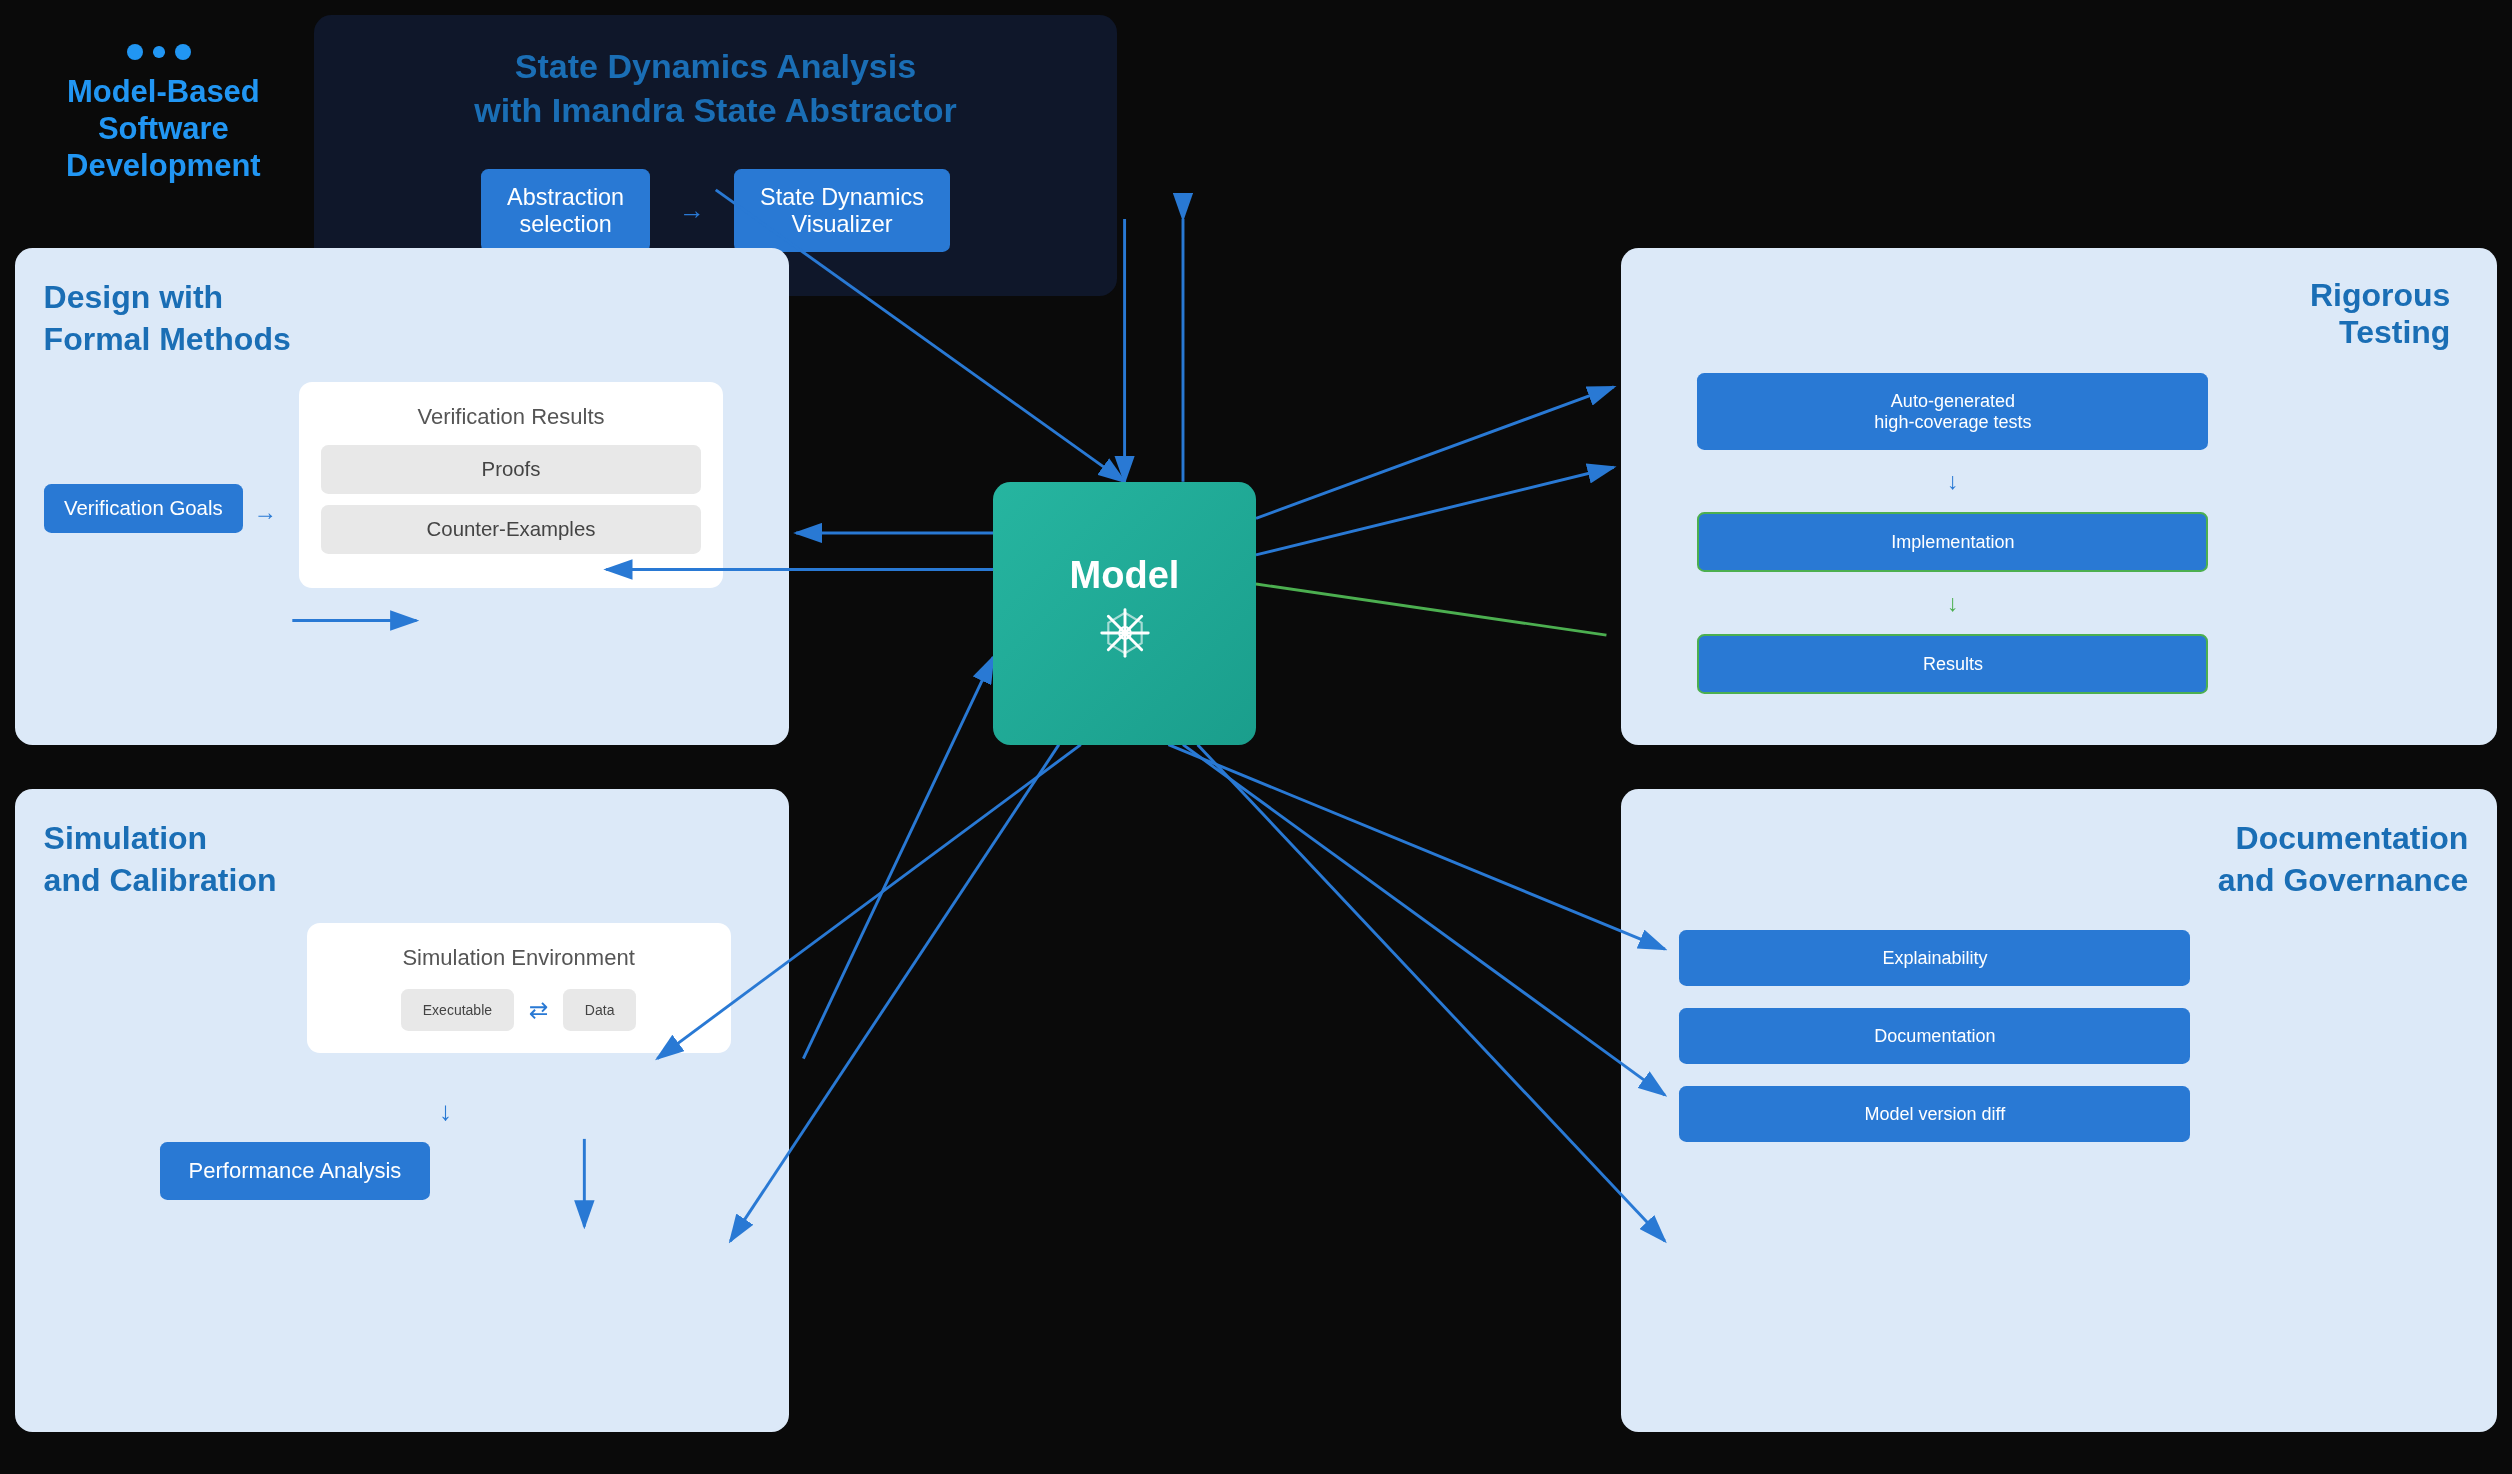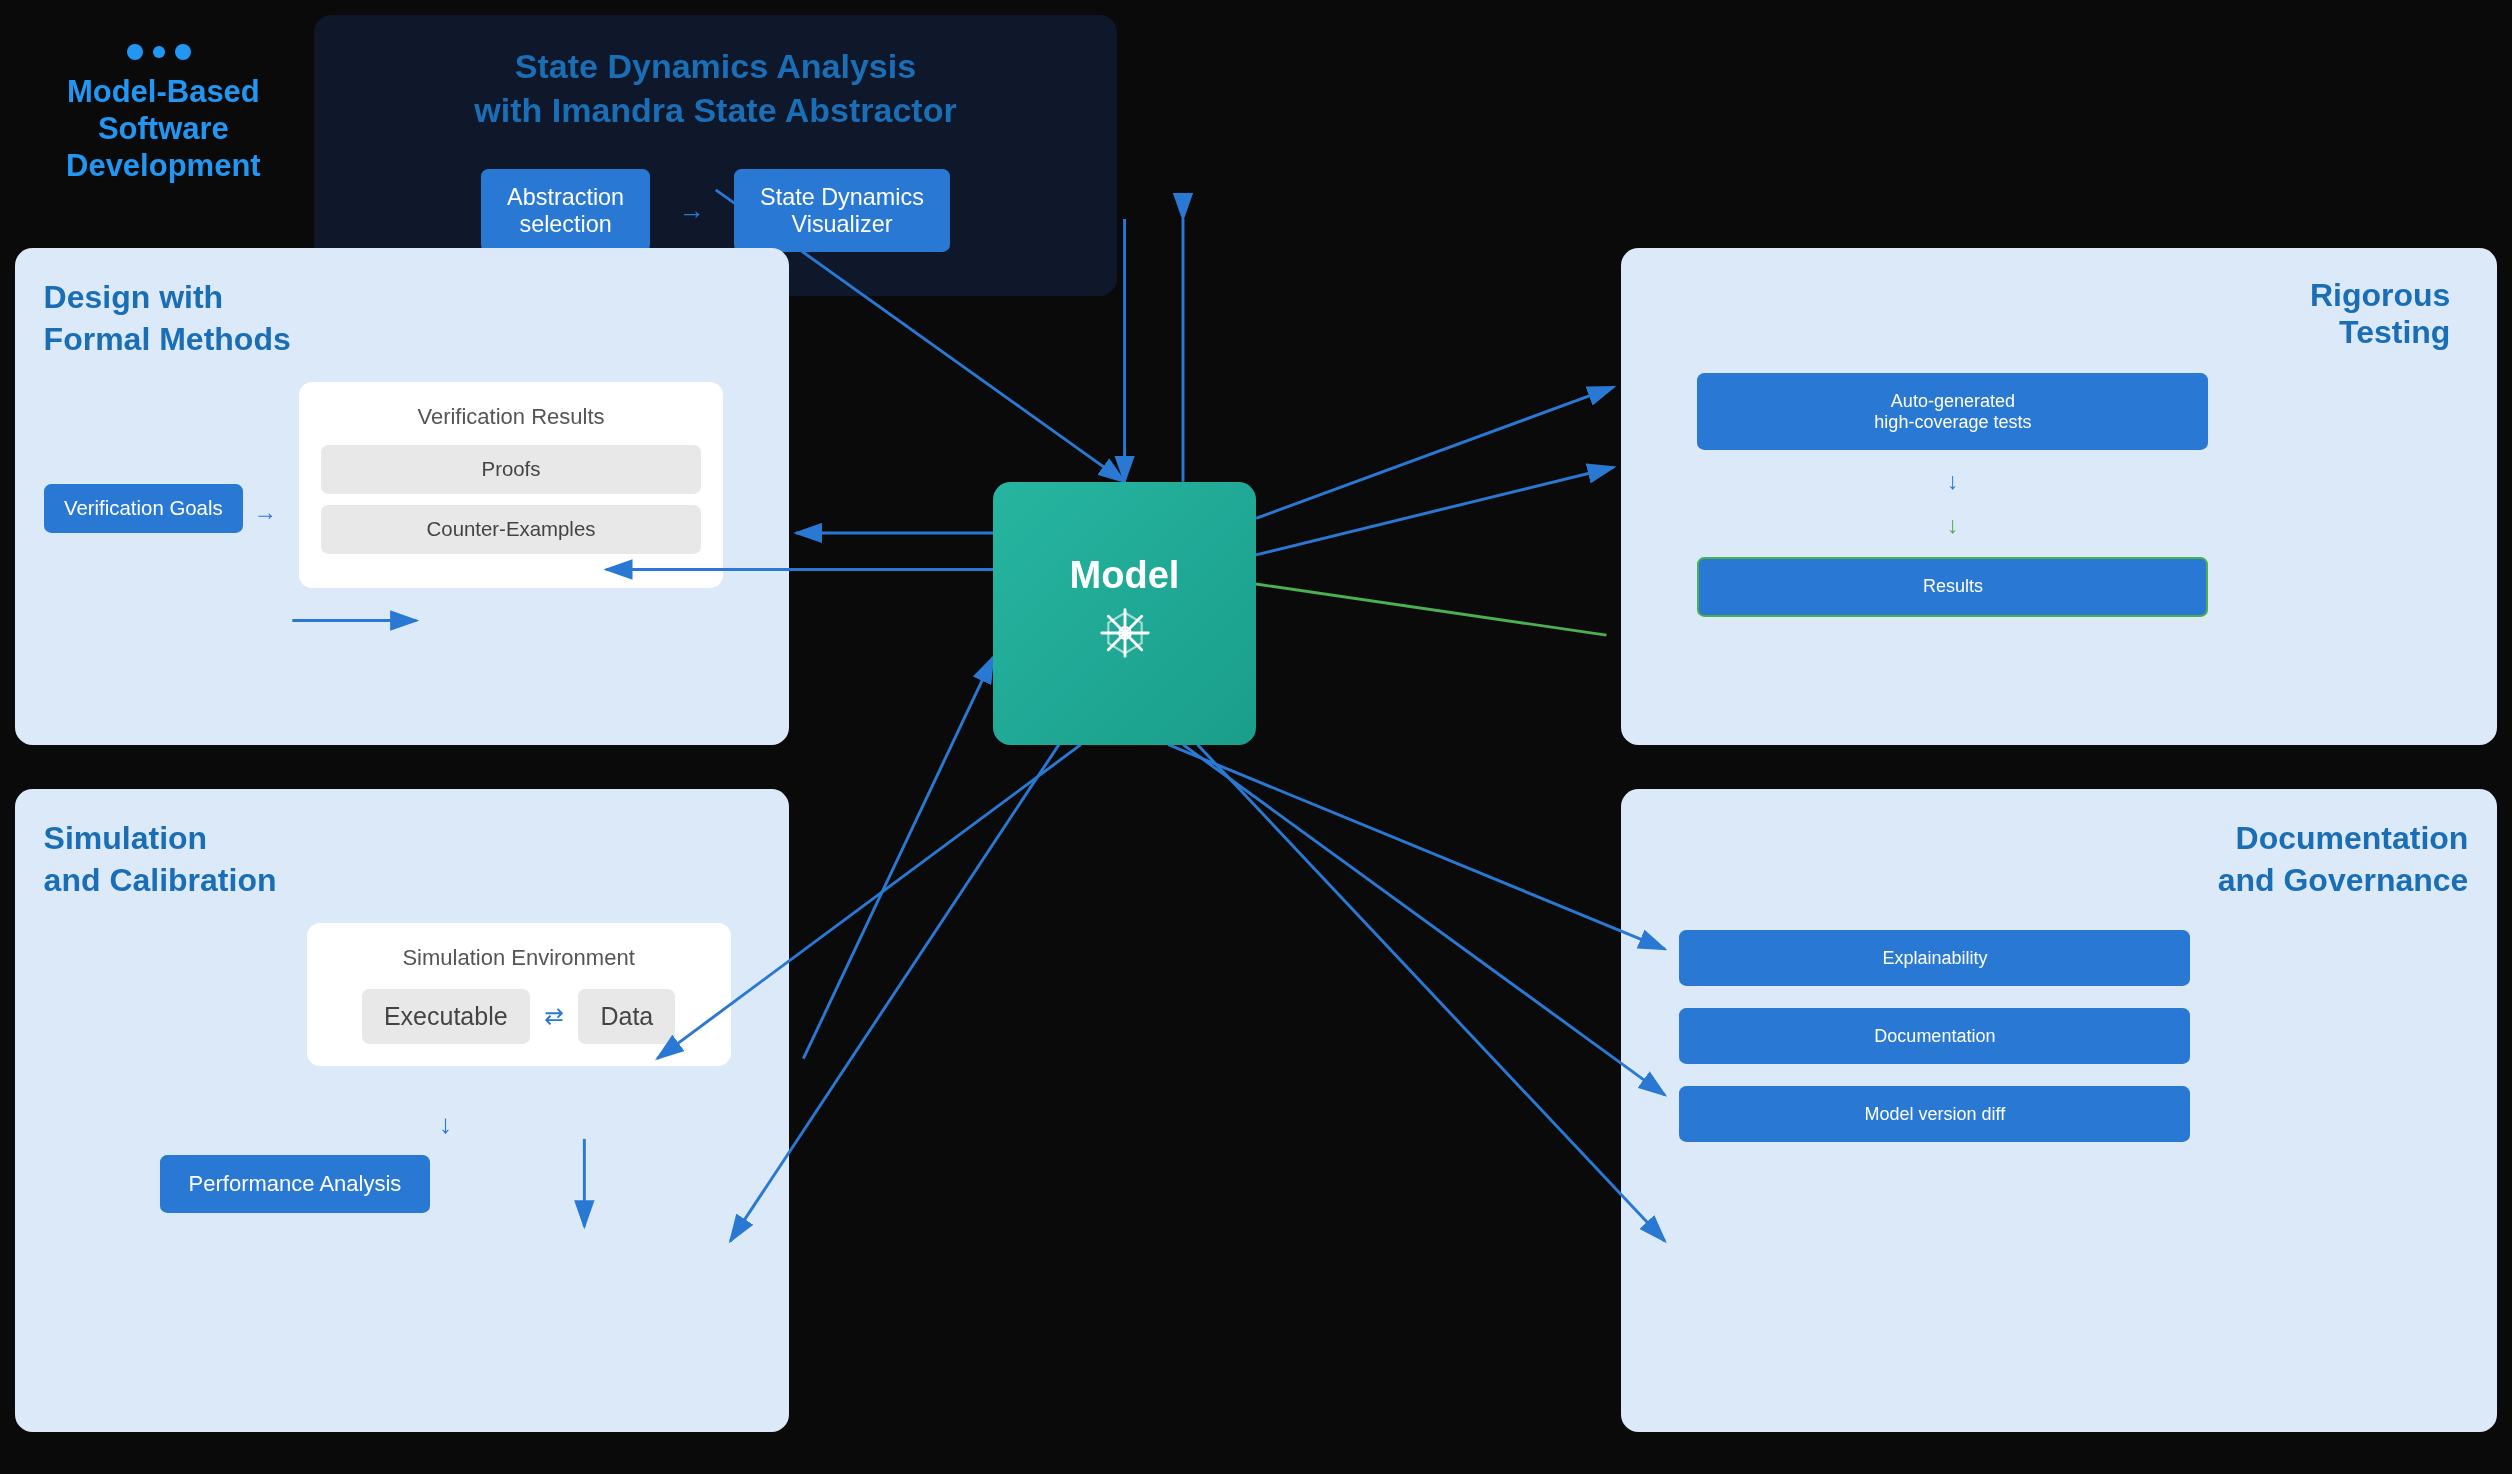--- a/index.html
+++ b/index.html
@@ -206,21 +206,21 @@
     .sim-env-items {
       display: flex;
       gap: 14.6px;
       align-items: center;
       justify-content: center;
     }
     .sim-item {
       background: #e8e8e8;
       border-radius: 7.3px;
       padding: 13px 22px;
-      font-size: 25px;
+      font-size: 14px;
       color: #444;
     }
     .sim-arrow-h {
       font-size: 23.4px;
       color: #2979d4;
     }
     .sim-down-arrow {
       font-size: 26px;
       color: #2979d4;
       text-align: center;
@@ -339,20 +339,21 @@
     </div>
   </div>
 
   <div class="right-box">
     <div class="right-box-title" style="white-space:pre-line;">Rigorous
 Testing</div>
     <div class="rt-buttons">
       <div class="rt-btn" style="white-space:pre-line;">Auto-generated
 high-coverage tests</div>
       <div class="rt-arrow blue-arrow">↓</div>
+      <div class="rt-btn green-border">Implementation</div>
       <div class="rt-arrow">↓</div>
       <div class="rt-btn green-border">Results</div>
     </div>
   </div>
 
   <div class="bottom-left-box">
     <div class="bottom-left-title" style="white-space:pre-line;">Simulation
 and Calibration</div>
     <div style="display:flex; justify-content:flex-end; padding-right:29px;">
       <div class="sim-env-box">

